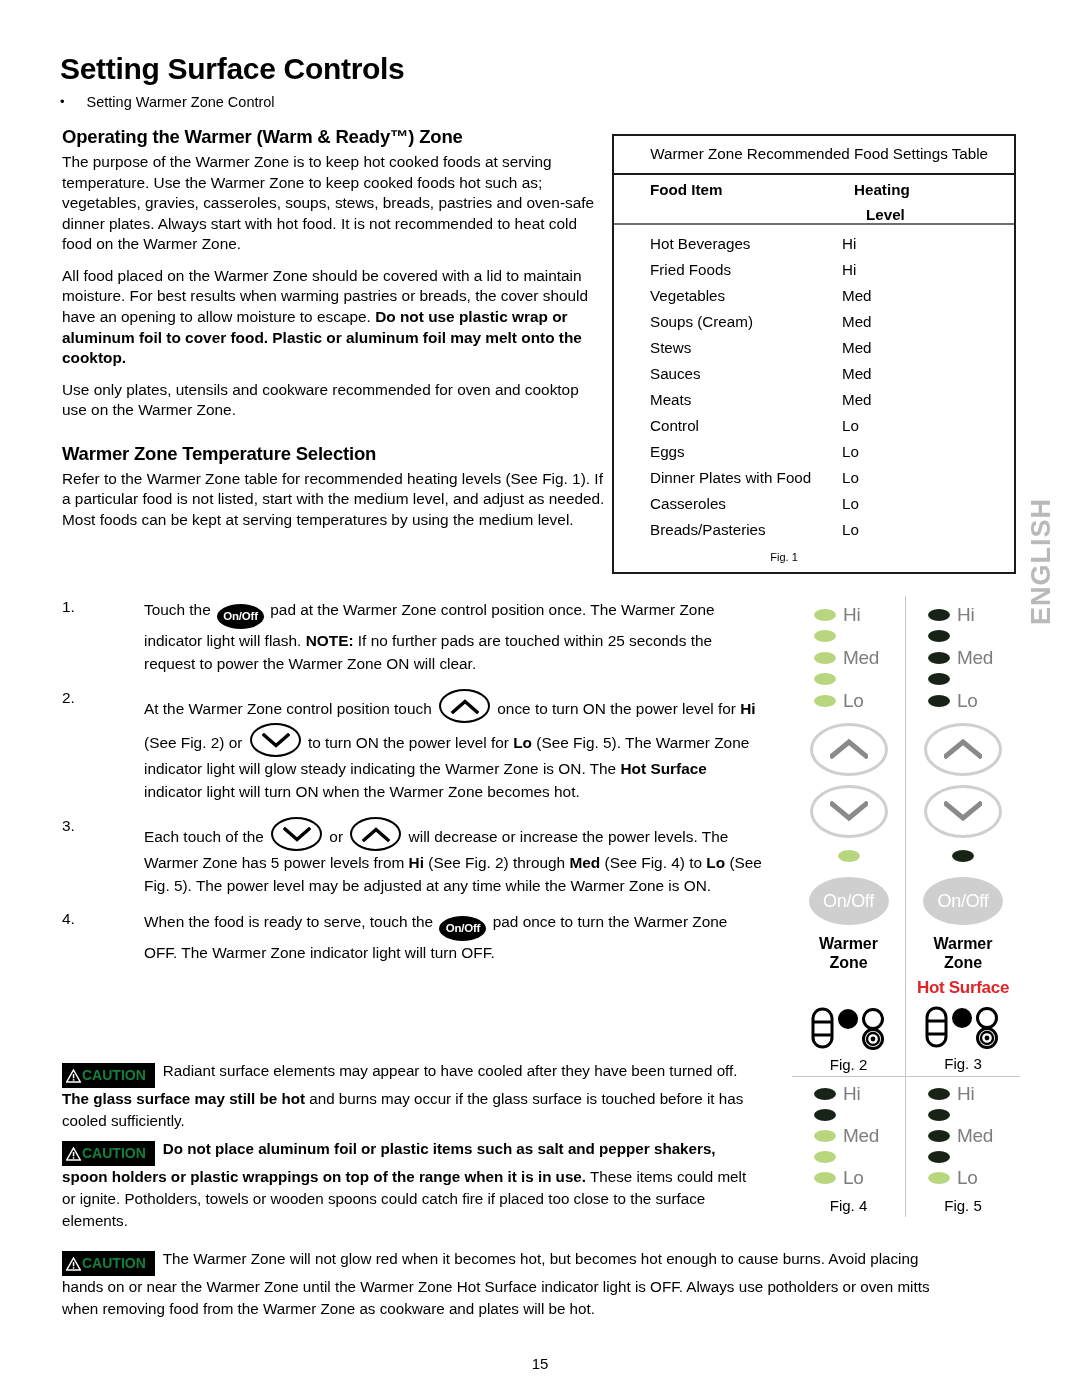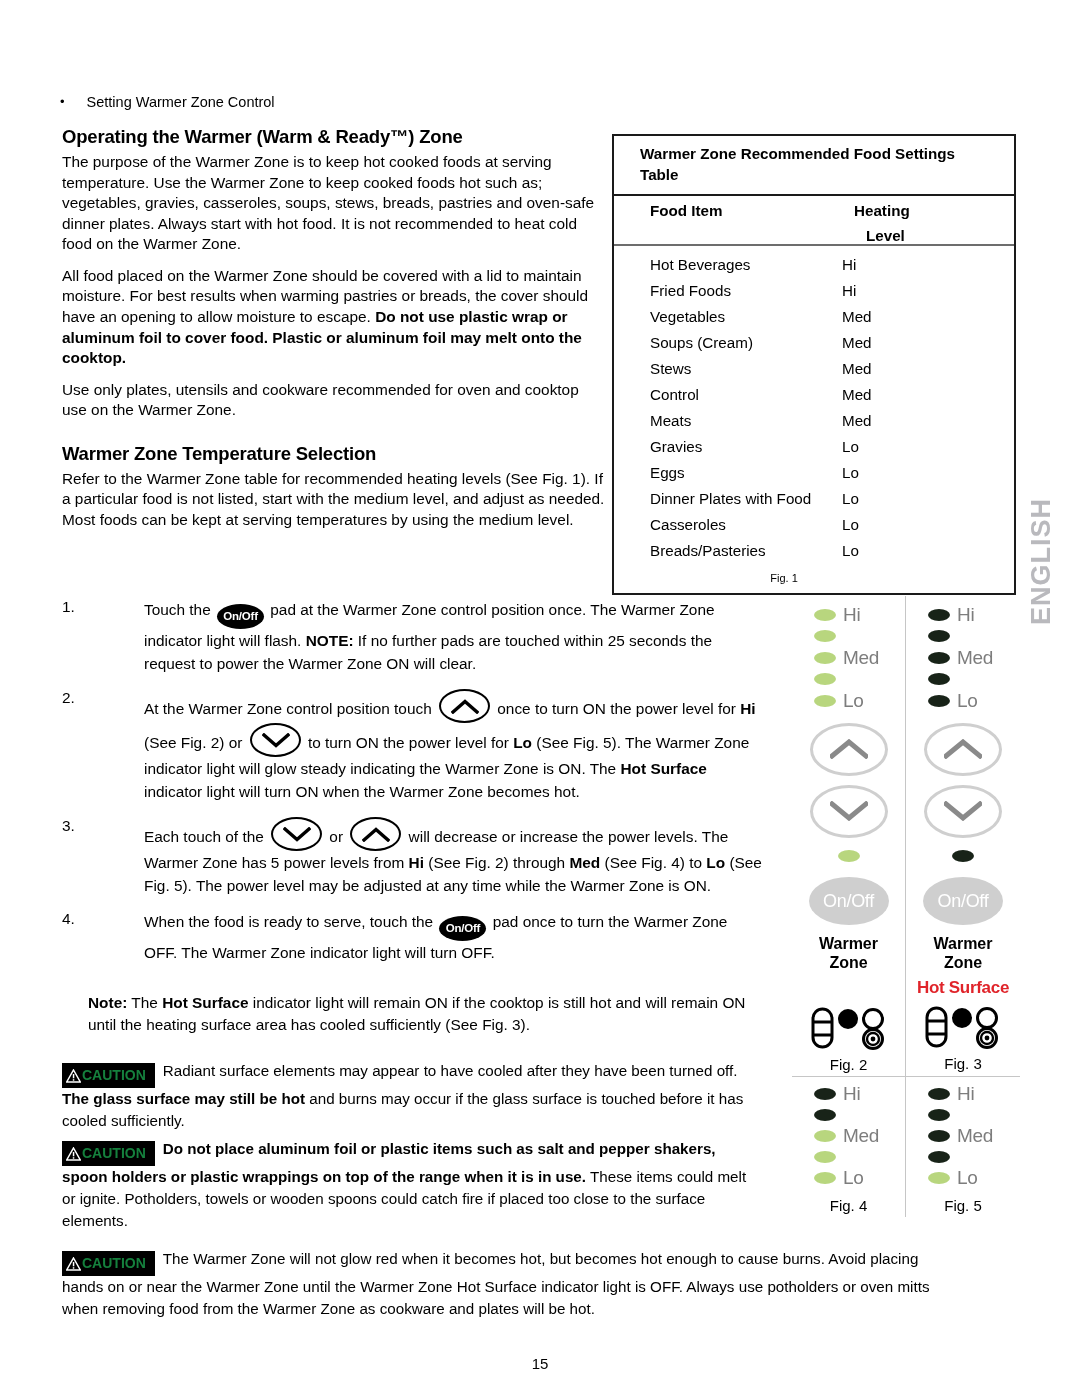--- a/index.html
+++ b/index.html
@@ -98,21 +98,21 @@
     transform-origin:center;
   }
 
   
   .table-box {
     position:absolute; left:612px; top:134px; width:404px;
     border:2.4px solid #1a1a1a; box-sizing:border-box;
     background:#fff;
   }
   .tbl-title {
-    text-align:left; font-size:15.2px; font-weight:bold;
+    text-align:right; font-size:15.2px; font-weight:normal;
     padding:8px 26px 8px 26px; line-height:1.38;
     border-bottom:2.2px solid #1a1a1a;
   }
   .tbl-head {
     border-bottom:2.2px solid #6d6d6d;
     padding:18px 0 6px 0; font-weight:bold; font-size:15.2px;
     position:relative; min-height:50px; box-sizing:border-box;
   }
   .tbl-head .fi { position:absolute; left:36px; top:6px; }
   .tbl-head .hl1 { position:absolute; left:240px; top:6px; }
@@ -183,20 +183,21 @@
   .leds2 { padding:7px 0 2px 0; }
   .led-line2 {
     display:flex; align-items:center; height:21px; padding-left:22px;
   }
 </style>
 </head>
 <body>
 
 <div class="page">
 
+  <div class="h1">Setting Surface Controls</div>
   <div class="bullet-row">
     <span class="bullet-dot">•</span>
     <span>Setting Warmer Zone Control</span>
   </div>
 
   <div class="english-tab">ENGLISH</div>
 
   <div class="leftcol">
     <div class="h2">Operating the Warmer (Warm &amp; Ready™) Zone</div>
     <p class="para">The purpose of the Warmer Zone is to keep hot cooked foods at serving temperature. Use the Warmer Zone to keep cooked foods hot such as; vegetables, gravies, casseroles, soups, stews, breads, pastries and oven-safe dinner plates.  Always start with hot food. It is not recommended to heat cold food on the Warmer Zone.</p>
@@ -233,21 +234,20 @@
             </svg></span><span> will decrease or increase the power levels. The Warmer Zone has 5 power levels from </span><b>Hi</b><span> (See Fig. 2) through </span><b>Med</b><span> (See Fig. 4) to </span><b>Lo</b><span> (See Fig. 5). The power level may be adjusted at any time while the Warmer Zone is ON.</span></div>
     </div>
 
     <div class="step">
       <div class="step-num">4.</div>
       <div class="step-body"><span>When the food is ready to serve, touch the </span><span class="pad-onoff">On/Off</span><span> pad once to turn the Warmer Zone OFF. The Warmer Zone indicator light will turn OFF.</span></div>
     </div>
 
   </div>
 
-  <div class="note"><b>Note:</b><span> The </span><b>Hot Surface</b><span> indicator light will remain ON if the cooktop is still hot and will remain ON until the heating surface area has cooled sufficiently (See Fig. 3).</span></div>
 
   <div class="caution c1"><span class="badge"><svg width="15" height="14" viewBox="0 0 15 14">
           <path d="M7.5 1 L14.3 13 L0.7 13 Z" fill="none" stroke="#fff" stroke-width="1.5"></path>
           <rect x="6.8" y="5" width="1.5" height="4.3" fill="#fff"></rect>
           <rect x="6.8" y="10.2" width="1.5" height="1.5" fill="#fff"></rect>
         </svg><span>CAUTION</span></span><span>Radiant surface elements may appear to have cooled after they have been turned off. </span><b>The glass surface may still be hot</b><span> and burns may occur if the glass surface is touched before it has cooled sufficiently.</span></div>
 
   <div class="caution c3"><span class="badge"><svg width="15" height="14" viewBox="0 0 15 14">
           <path d="M7.5 1 L14.3 13 L0.7 13 Z" fill="none" stroke="#fff" stroke-width="1.5"></path>
           <rect x="6.8" y="5" width="1.5" height="4.3" fill="#fff"></rect>
@@ -284,29 +284,29 @@
         </div>
         <div class="trow">
           <span class="food">Soups (Cream)</span>
           <span class="lvl">Med</span>
         </div>
         <div class="trow">
           <span class="food">Stews</span>
           <span class="lvl">Med</span>
         </div>
         <div class="trow">
-          <span class="food">Control</span>
+          <span class="food">Sauces</span>
           <span class="lvl">Med</span>
         </div>
         <div class="trow">
           <span class="food">Meats</span>
           <span class="lvl">Med</span>
         </div>
         <div class="trow">
-          <span class="food">Gravies</span>
+          <span class="food">Control</span>
           <span class="lvl">Lo</span>
         </div>
         <div class="trow">
           <span class="food">Eggs</span>
           <span class="lvl">Lo</span>
         </div>
         <div class="trow">
           <span class="food">Dinner Plates with Food</span>
           <span class="lvl">Lo</span>
         </div>

